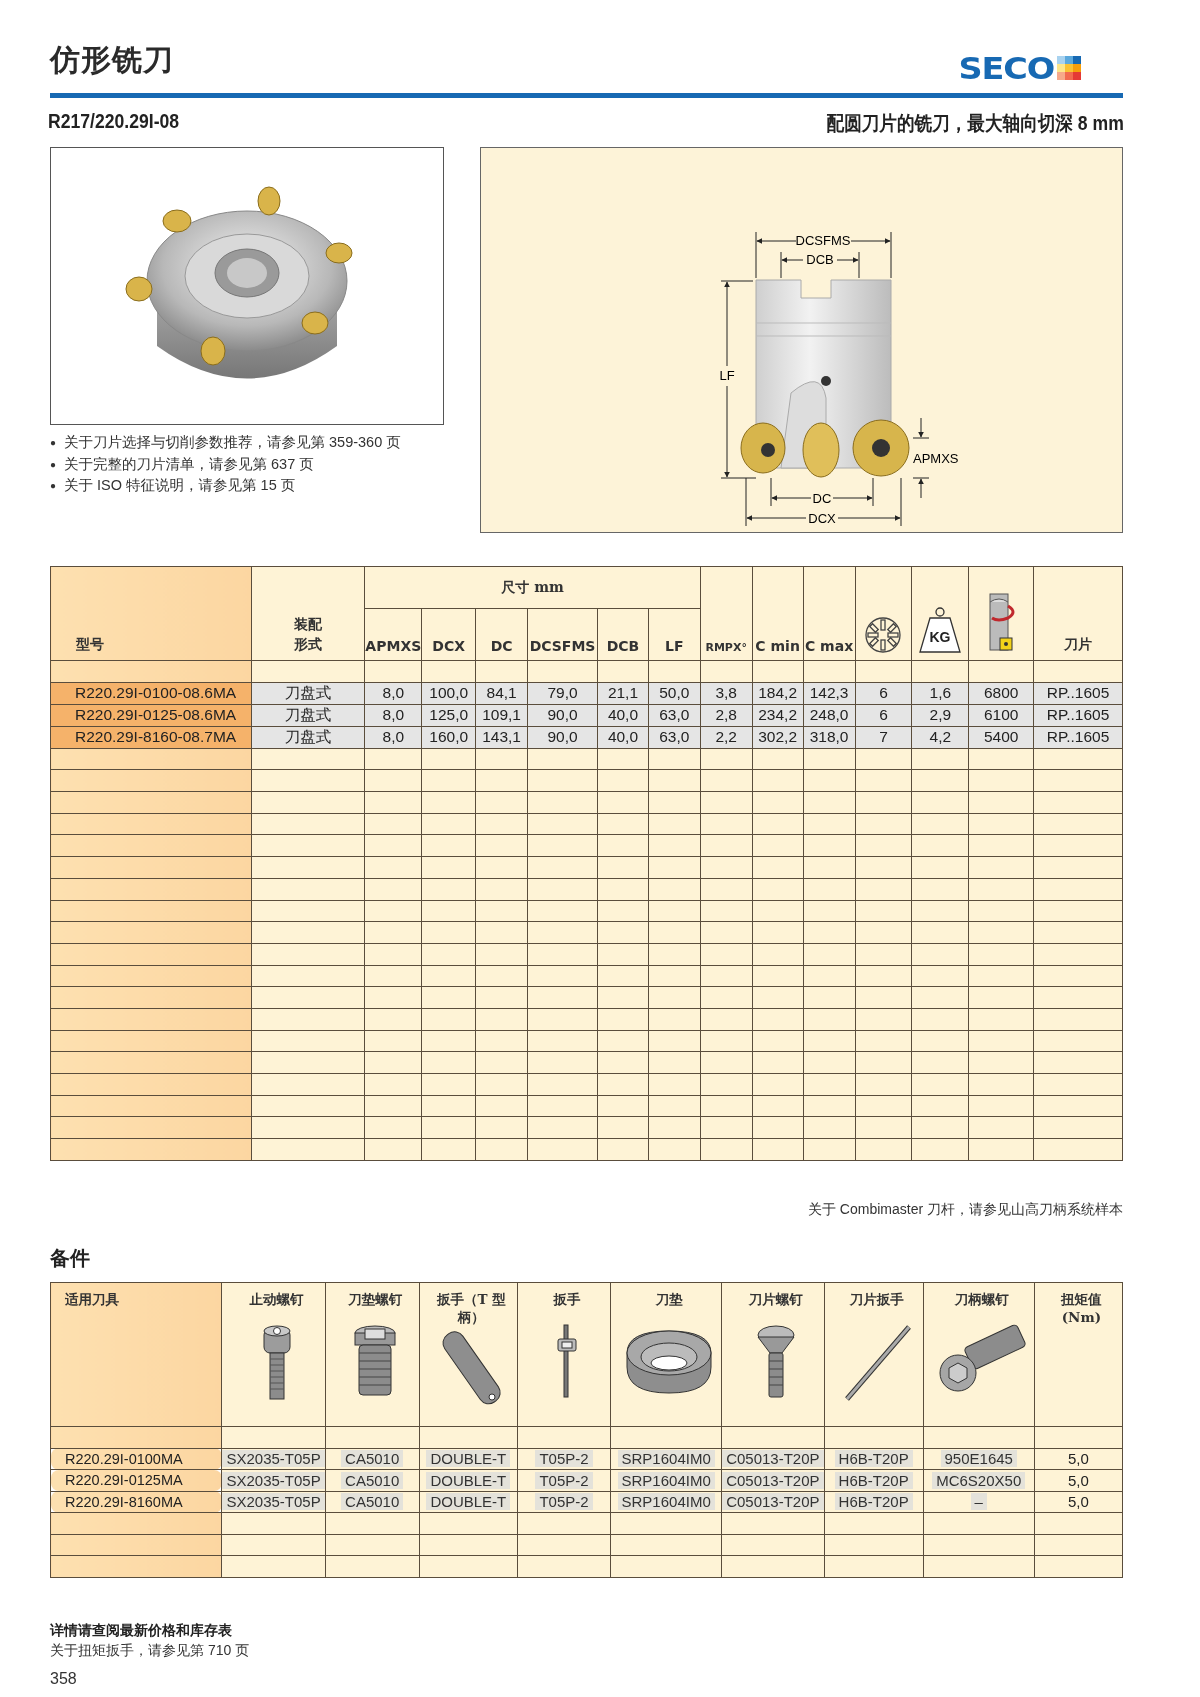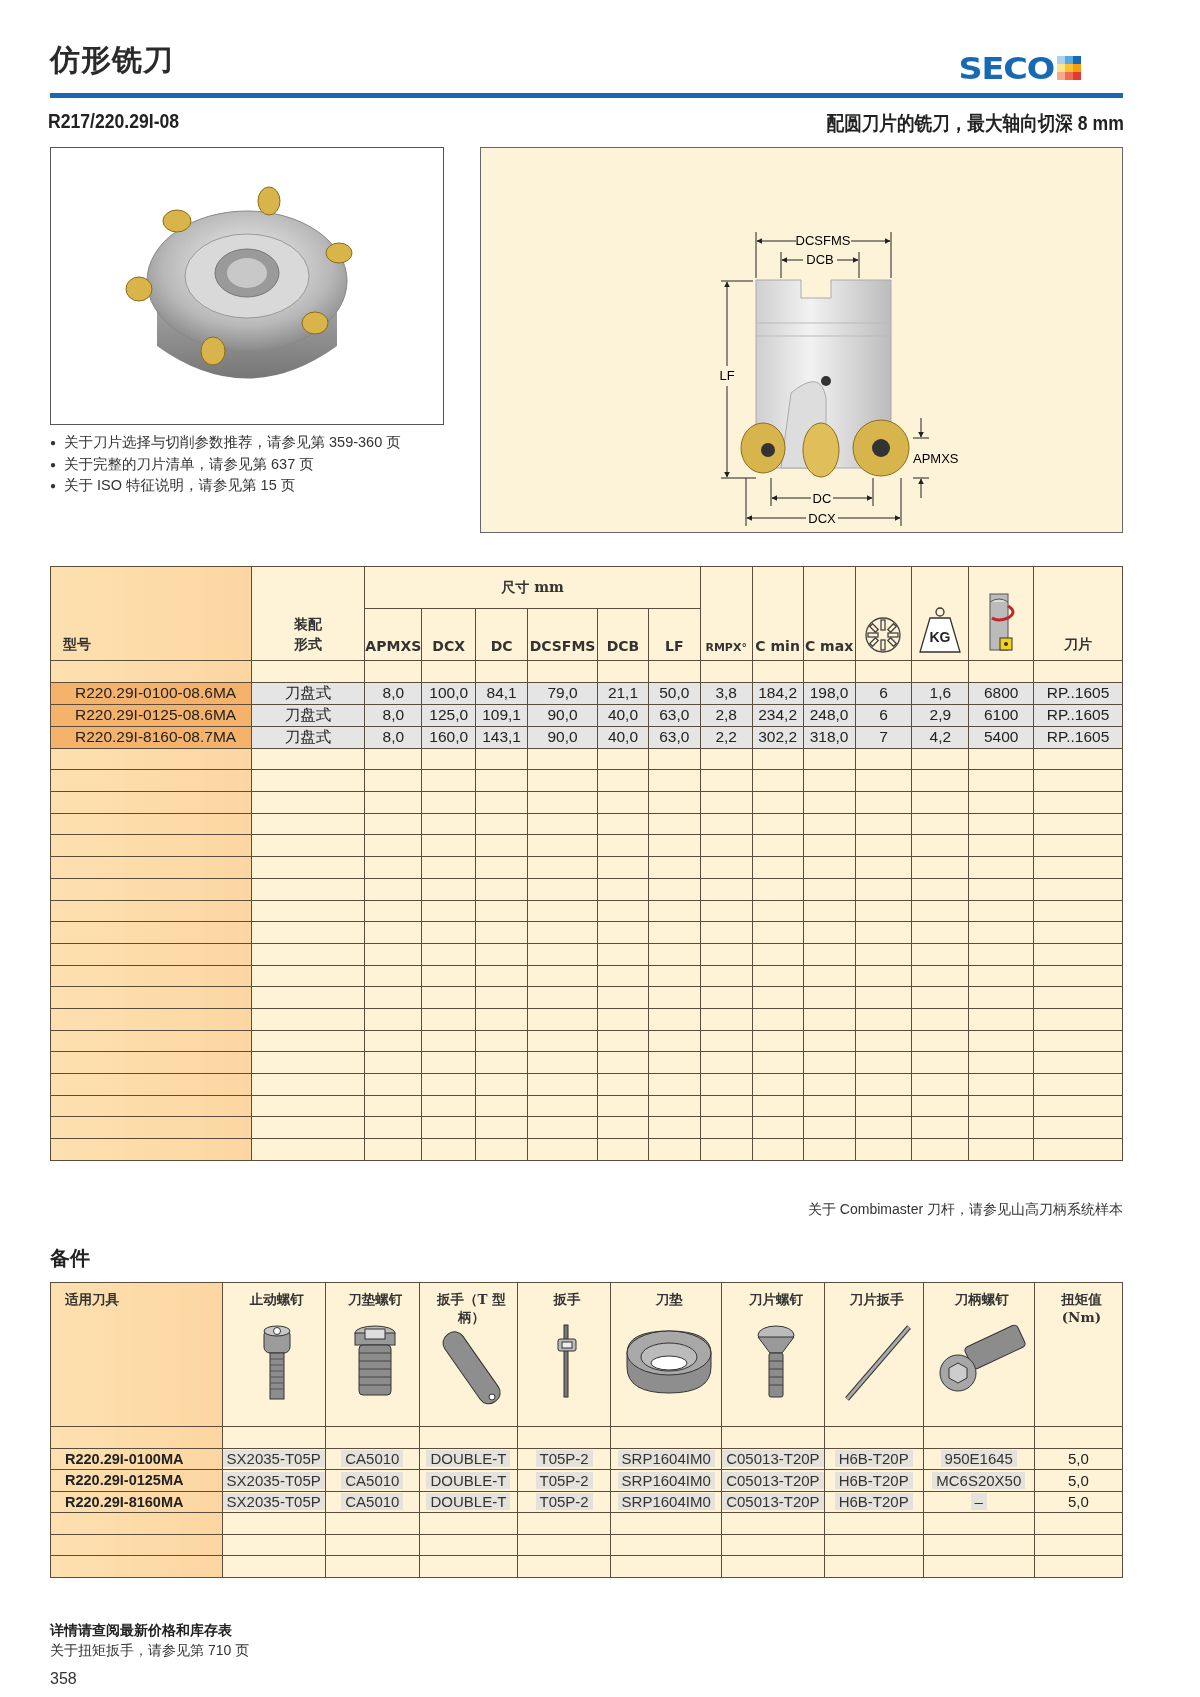--- a/index.html
+++ b/index.html
@@ -18,36 +18,36 @@
   .photo-box { left: 50px; top: 147px; width: 394px; height: 278px; border: 1.5px solid #555; background: #fff; display: flex; align-items: center; justify-content: center; }
   .bullets { left: 50px; top: 432px; font-size: 14.5px; color: #333; line-height: 21.5px; }
   .bullets li { list-style: none; padding-left: 14px; position: relative; }
   .bullets li::before { content: "●"; position: absolute; left: 0; top: 0; font-size: 10px; }
 
   .diagram-box { left: 480px; top: 147px; width: 643px; height: 386px; border: 1.5px solid #666; background: #fdf3d8; }
 
   table { border-collapse: collapse; position: absolute; }
   .main-table { left: 50px; top: 566px; width: 1073px; }
   .main-table td, .main-table th { border: 1.3px solid #5a4d3c; background: #fef3d6; font-weight: normal; font-size: 15px; text-align: center; height: 21.7px; padding: 0; white-space: nowrap; }
-  .main-table .col-type { background: linear-gradient(90deg, #fde0b0, #fcd6a1); text-align: left; padding-left: 12px; }
+  .main-table .col-type { background: linear-gradient(90deg, #fde0b0, #fcd6a1); text-align: left; padding-left: 25px; }
   .main-table th.hdr { font-family: "DejaVu Sans", sans-serif; font-size: 14px; font-weight: bold; color: #333; vertical-align: bottom; padding-bottom: 6px; }
   .main-table th.hdr-cn { font-family: "DejaVu Serif", serif; font-size: 14px; font-weight: bold; color: #333; }
   .main-table tr.data td { background: #e5e5e5; color: #222; font-size: 15.5px; }
   .main-table tr.data td.col-type { background: #f5b26a; padding-left: 24px; }
   .main-table .icon-cell svg { display: block; margin: 0 auto; }
 
   .note-combimaster { right: 77px; top: 1201px; font-size: 14px; color: #333; }
   .spare-heading { left: 50px; top: 1245px; font-family: "DejaVu Serif", serif; font-weight: bold; font-size: 20px; color: #222; }
 
   .spare-table { left: 50px; top: 1282px; width: 1073px; padding-left: 48px; }
   .spare-table td, .spare-table th { border: 1.3px solid #5a4d3c; background: #fef3d6; font-weight: normal; font-size: 15px; text-align: center; height: 21.5px; padding: 0; white-space: nowrap; }
   .spare-table th { font-family: "DejaVu Serif", serif; font-size: 13.5px; font-weight: bold; color: #333; text-align: center; vertical-align: top; padding: 8px 6px 0 12px; height: 144px; white-space: normal; }
   .spare-table th .pic { display: flex; justify-content: center; margin-top: 14px; }
   .spare-table .col-tool { background: linear-gradient(90deg, #fde0b0, #fcd6a1); text-align: left; padding-left: 14px; }
-  .spare-table tr.data td.col-tool { font-weight: bold; font-size: 14.5px; color: #222; }
+  .spare-table tr.data td.col-tool { font-weight: normal; font-size: 14.5px; color: #222; border-radius: 8px; }
   .spare-table tr.data td span.chip { background: #e4e2da; padding: 0 4px; color: #333; }
 
   .footer-1 { left: 50px; top: 1622px; font-family: "DejaVu Serif", serif; font-weight: bold; font-size: 14px; color: #222; }
   .footer-2 { left: 50px; top: 1642px; font-size: 14px; color: #333; }
   .page-no { left: 50px; top: 1670px; font-size: 16px; color: #333; }
 </style>
 </head>
 <body>
 
 <div class="abs page-title">仿形铣刀</div>
@@ -257,21 +257,21 @@
     <td class="col-type">R220.29I-0100-08.6MA</td>
     <td>刀盘式</td>
     <td>8,0</td>
     <td>100,0</td>
     <td>84,1</td>
     <td>79,0</td>
     <td>21,1</td>
     <td>50,0</td>
     <td>3,8</td>
     <td>184,2</td>
-    <td>198,0</td>
+    <td>142,3</td>
     <td>6</td>
     <td>1,6</td>
     <td>6800</td>
     <td>RP..1605</td>
   </tr>
   <tr class="data">
     <td class="col-type">R220.29I-0125-08.6MA</td>
     <td>刀盘式</td>
     <td>8,0</td>
     <td>125,0</td>

